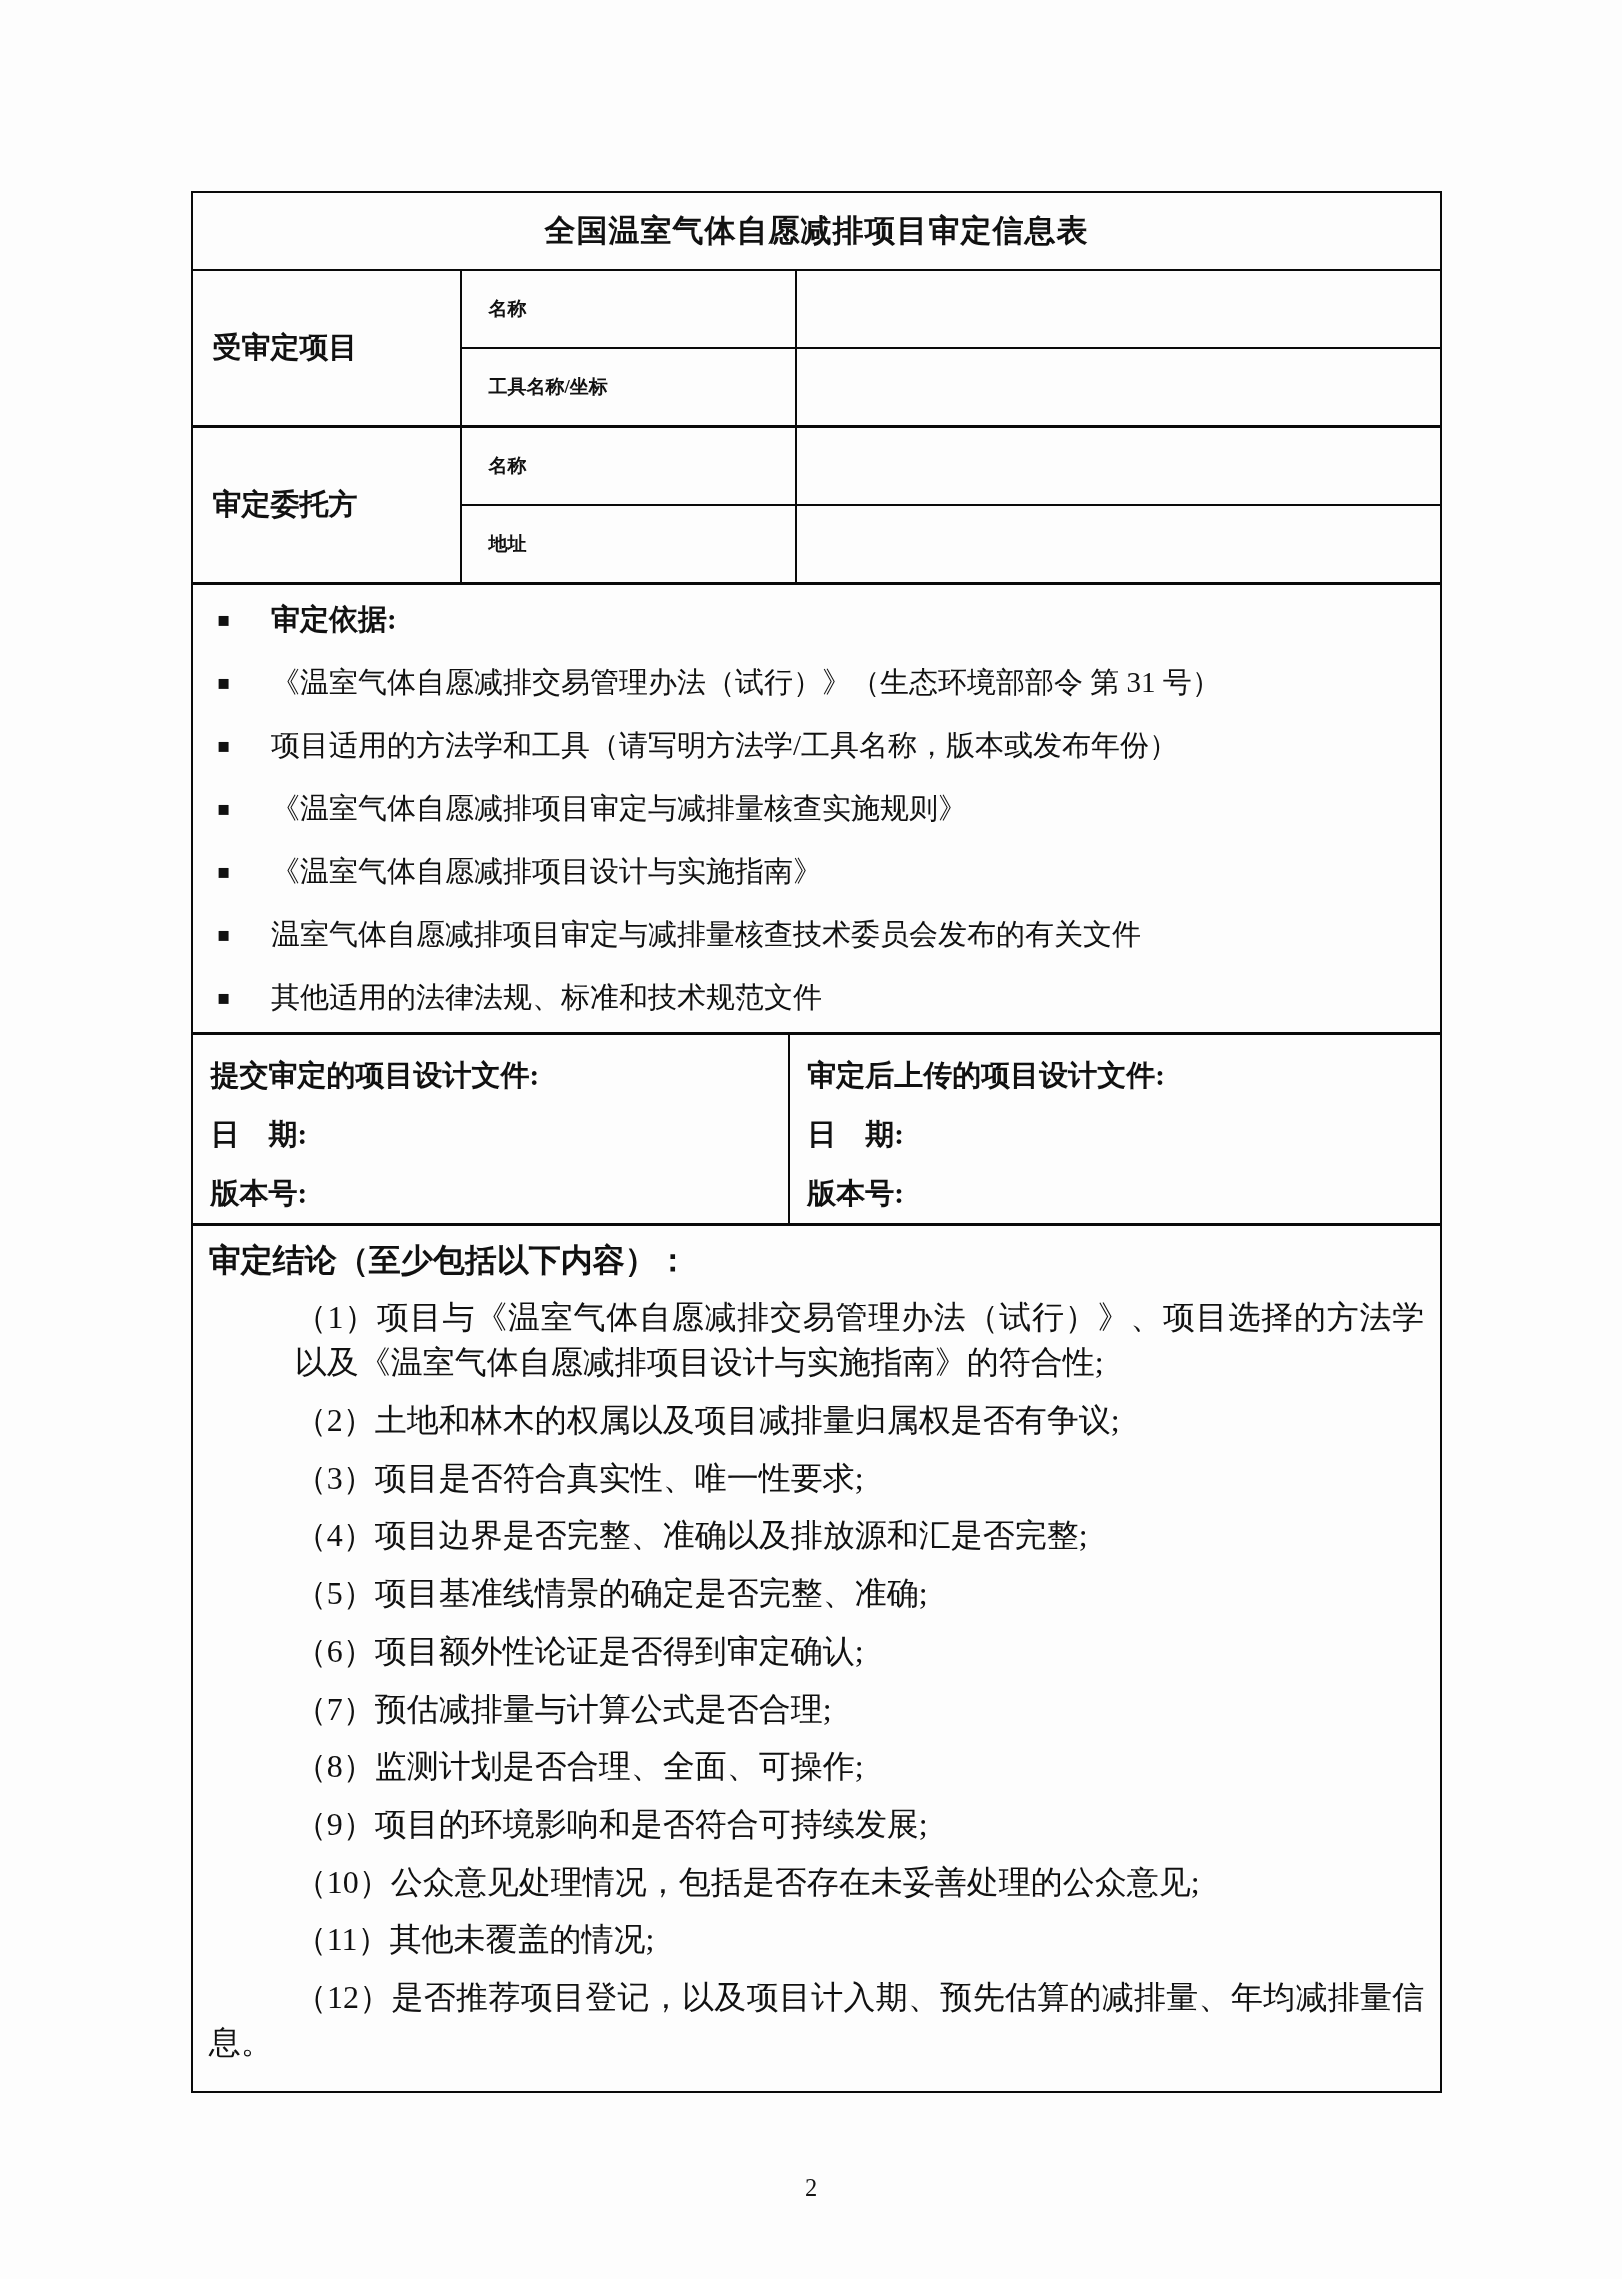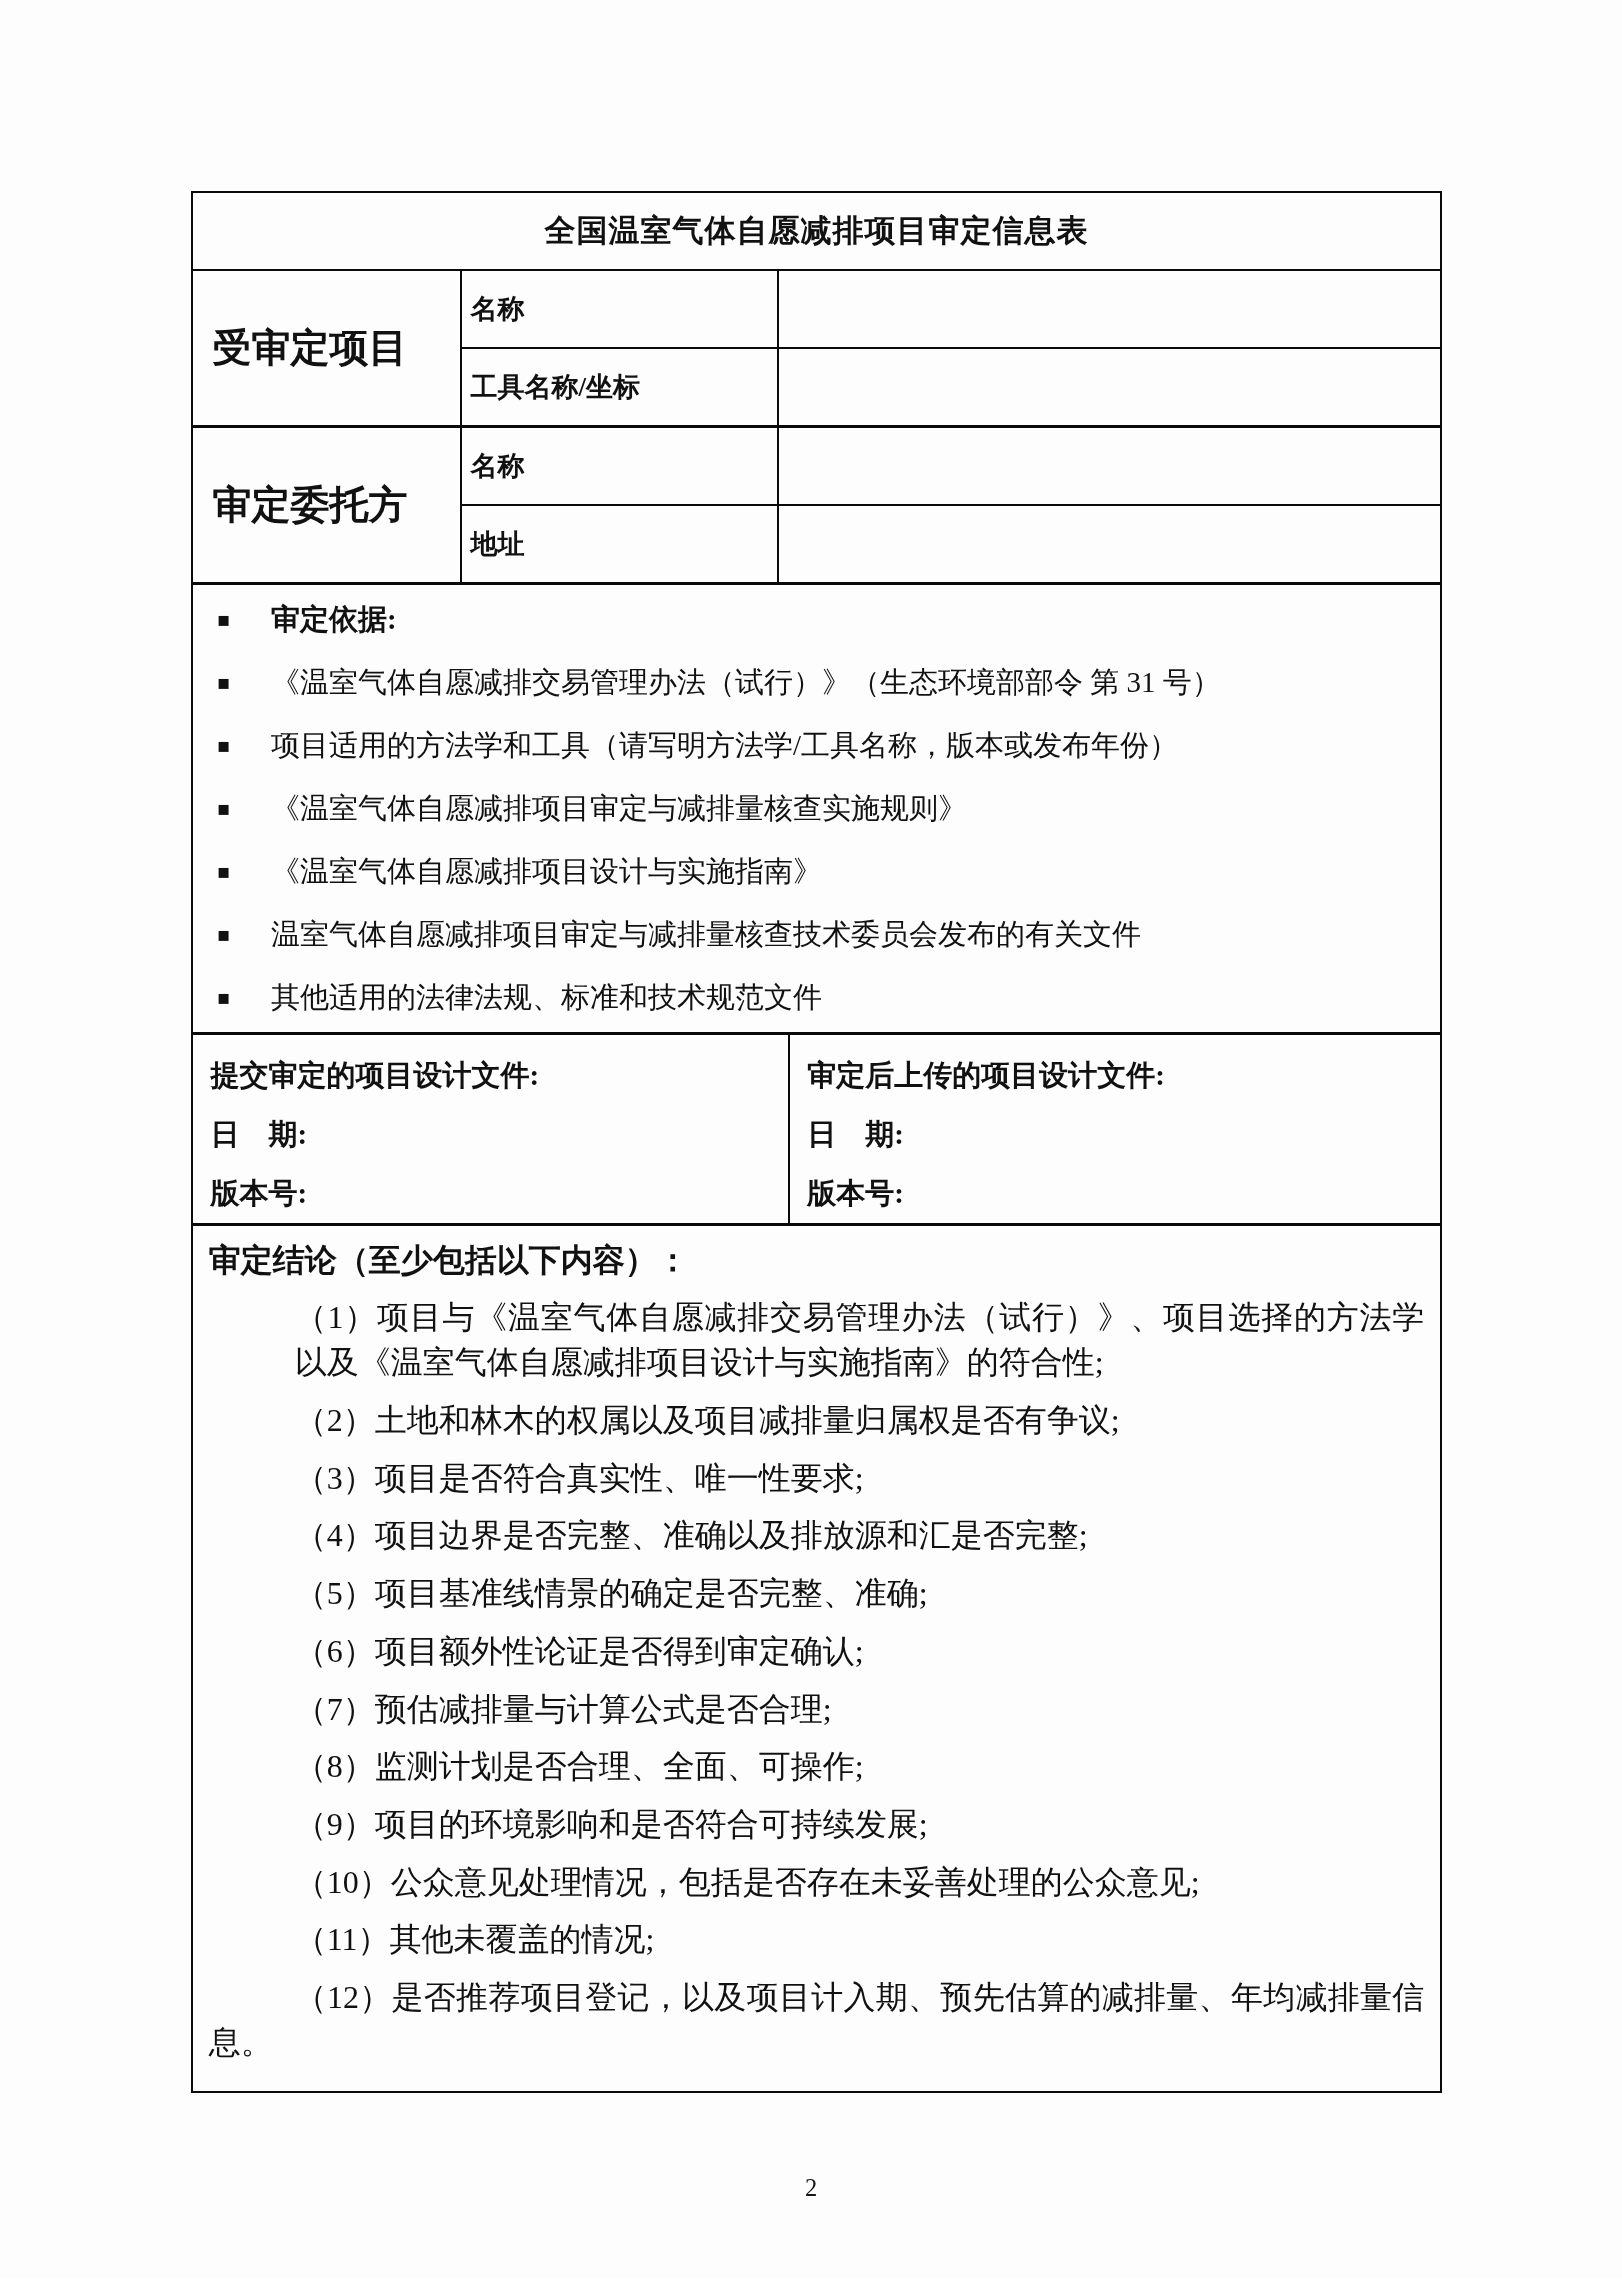--- a/index.html
+++ b/index.html
@@ -19,29 +19,29 @@
     height:76px;border-bottom:2.9px solid #0a0a0a;
     display:flex;align-items:center;justify-content:center;
     font-size:31px;font-weight:bold;letter-spacing:1px;
     overflow:hidden;
   }
   .kv-section{display:flex;height:154px;overflow:hidden;}
   .kv-section.sep{border-bottom:3.9px solid #0a0a0a;}
   .kv-label{
     width:247px;border-right:2px solid #0a0a0a;
     display:flex;align-items:center;padding-left:19.6px;
-    font-size:39px;font-weight:bold;
+    font-size:29px;font-weight:bold;
   }
   .kv-rows{flex:1;display:flex;flex-direction:column;}
   .kv-row{flex:1;display:flex;}
   .kv-row + .kv-row{border-top:2px solid #0a0a0a;}
   .kv-field{
     width:306px;border-right:2px solid #0a0a0a;
-    display:flex;align-items:center;padding-left:9px;
-    font-size:27px;font-weight:bold;
+    display:flex;align-items:center;padding-left:27px;
+    font-size:19px;font-weight:bold;
   }
   .kv-value{flex:1;}
   .basis-section{
     height:443px;padding-top:3.9px;overflow:hidden;
   }
   .basis-row{
     height:63px;display:flex;align-items:center;
     padding-left:24.5px;font-size:29px;
   }
   .basis-row.header{font-weight:bold;}

